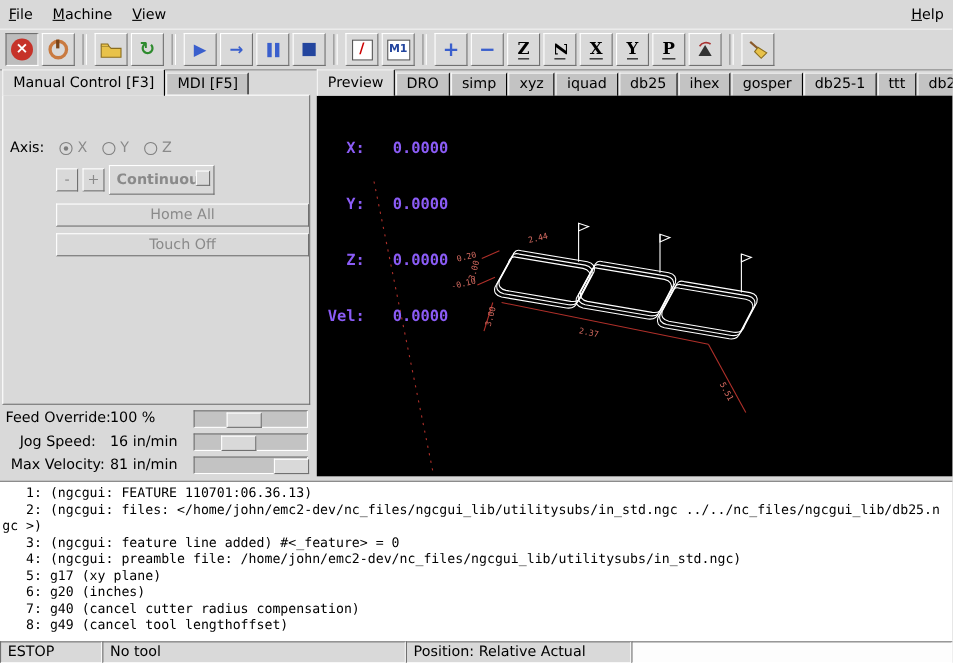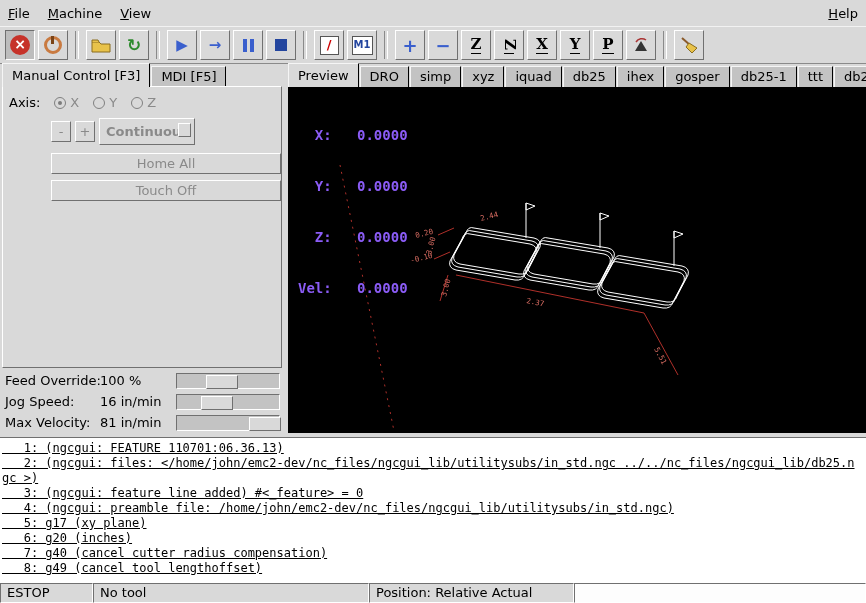--- a/index.html
+++ b/index.html
@@ -27,48 +27,48 @@
   .icon-slash{width:17px;height:17px;background:#fff;border:1px solid #555;color:#c00;font-weight:bold;font-size:13px;line-height:16px;text-align:center;}
   .icon-m1{width:19px;height:17px;background:#fff;border:1px solid #555;color:#23459e;font-weight:bold;font-size:10px;line-height:16px;text-align:center;}
   .letter{font-family:"DejaVu Serif","Liberation Serif",serif;font-weight:bold;font-size:15px;border-bottom:1px solid #000;line-height:17px;}
   .letter.rot span{display:inline-block;transform:rotate(90deg);}
   
   .tabrow{position:absolute;top:64px;height:23px;display:flex;align-items:flex-end;}
   .tab{padding:2px 9px 3px 9px;background:#c3c3c3;border-top:1px solid #f5f5f5;border-left:1px solid #f5f5f5;border-right:1px solid #000000;margin-right:1px;height:15px;white-space:nowrap;}
   .tab.active{background:#d9d9d9;padding-top:4px;height:16px;position:relative;z-index:2;}
   
   .left-panel{position:absolute;top:86px;left:2px;width:280px;height:282px;box-sizing:border-box;}
-  .axis-row{display:flex;align-items:center;gap:8px;padding:8px 6px 2px 6px;color:#8a8a8a;}
+  .axis-row{display:flex;align-items:center;gap:8px;padding:8px 6px 2px 6px;color:#8a8a8a;margin-top:32px;}
   .radio{width:12px;height:12px;border-radius:50%;box-sizing:border-box;border:1px solid #808080;background:#d9d9d9;position:relative;display:inline-block;}
   .radio.checked::after{content:"";position:absolute;left:3px;top:3px;width:4px;height:4px;border-radius:50%;background:#7c7c7c;}
   .radio-group{display:flex;align-items:center;gap:4px;margin-left:6px;}
   .jog-row{display:flex;align-items:center;gap:4px;padding:6px 0 0 48px;}
   .small-btn{width:20px;height:21px;box-sizing:border-box;color:#8a8a8a;text-align:center;line-height:19px;}
   .dropdown{width:96px;height:27px;box-sizing:border-box;color:#8a8a8a;display:flex;align-items:center;padding-left:6px;position:relative;font-weight:bold;}
   .dd-ind{position:absolute;right:3px;top:4px;width:11px;height:12px;}
   .home-row{display:flex;gap:6px;padding:8px 0 8px 48px;flex-direction:column;}
   .wide-btn{height:21px;box-sizing:border-box;color:#8a8a8a;text-align:center;line-height:19px;padding:0 10px;}
   
   .sliders{position:absolute;top:370px;left:0;width:284px;}
   .slider-row{display:flex;align-items:center;height:21px;margin-bottom:0;}
-  .slider-label{width:100px;padding-left:5px;box-sizing:border-box;white-space:nowrap;}
+  .slider-label{width:100px;padding-left:5px;box-sizing:border-box;white-space:nowrap;text-align:center;}
   .slider-value{width:66px;text-align:left;white-space:nowrap;}
   .trough{flex:1;height:16px;margin:0 4px 0 10px;background:#c3c3c3;position:relative;box-sizing:border-box;}
   .handle{position:absolute;top:1px;width:30px;height:12px;}
   
   .preview{position:absolute;left:288px;top:87px;width:578px;height:346px;background:#000;}
   .readout{position:absolute;left:10px;top:6px;color:#8b5cf6;font-family:"DejaVu Sans Mono","Liberation Mono",monospace;font-size:14px;font-weight:bold;line-height:17px;white-space:pre;}
   .preview svg{position:absolute;left:0;top:0;}
   .wp{stroke:#fff;fill:none;stroke-width:1;}
   .dimline{stroke:#b0302a;stroke-width:1;}
   .dashline{stroke:#b0302a;stroke-width:1;stroke-dasharray:2 5;}
   .dimtext{fill:#d46a60;font-family:"DejaVu Sans Mono","Liberation Mono",monospace;font-size:7.5px;}
   
   .gcode{position:absolute;left:0;top:437px;width:866px;height:146px;background:#fff;box-sizing:border-box;border-top:1px solid #707070;border-bottom:1px solid #fff;padding:3px 0 0 2px;font-family:"DejaVu Sans Mono","Liberation Mono",monospace;font-size:12px;line-height:15px;overflow:hidden;}
-  .gline{white-space:pre;text-decoration:underline;}
+  .gline{white-space:pre;}
   
   .statusbar{position:absolute;left:0;top:583px;width:866px;height:20px;display:flex;}
   .scell{box-sizing:border-box;padding:1px 6px 0 6px;white-space:nowrap;overflow:hidden;}
   .scell.c1{width:93px;}
   .scell.c2{width:276px;}
   .scell.c3{width:205px;}
   .scell.fill{flex:1;background:#fdfdfd;}
 </style>
 </head>
 <body>

